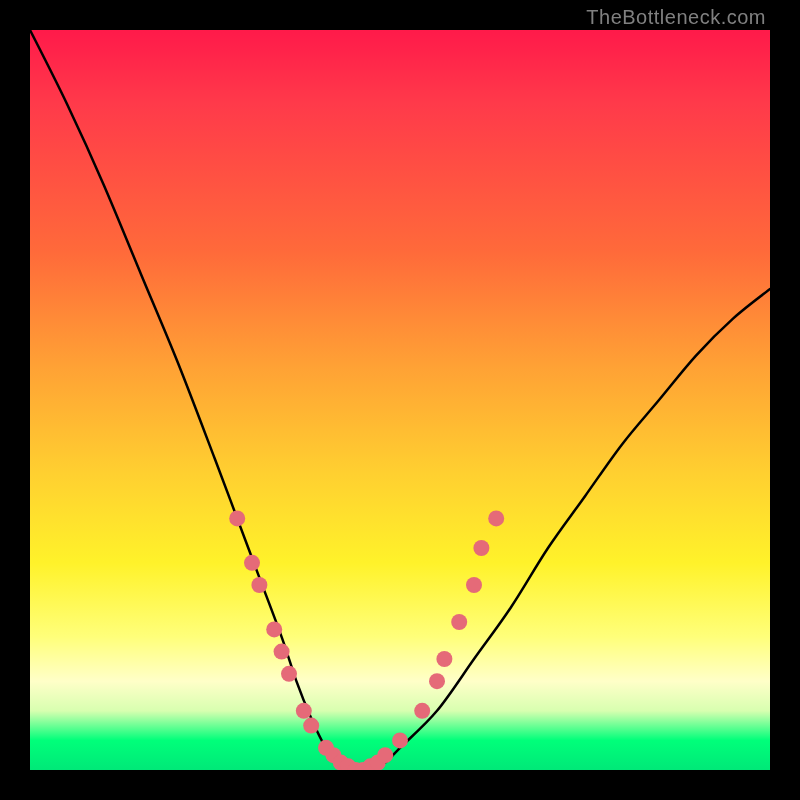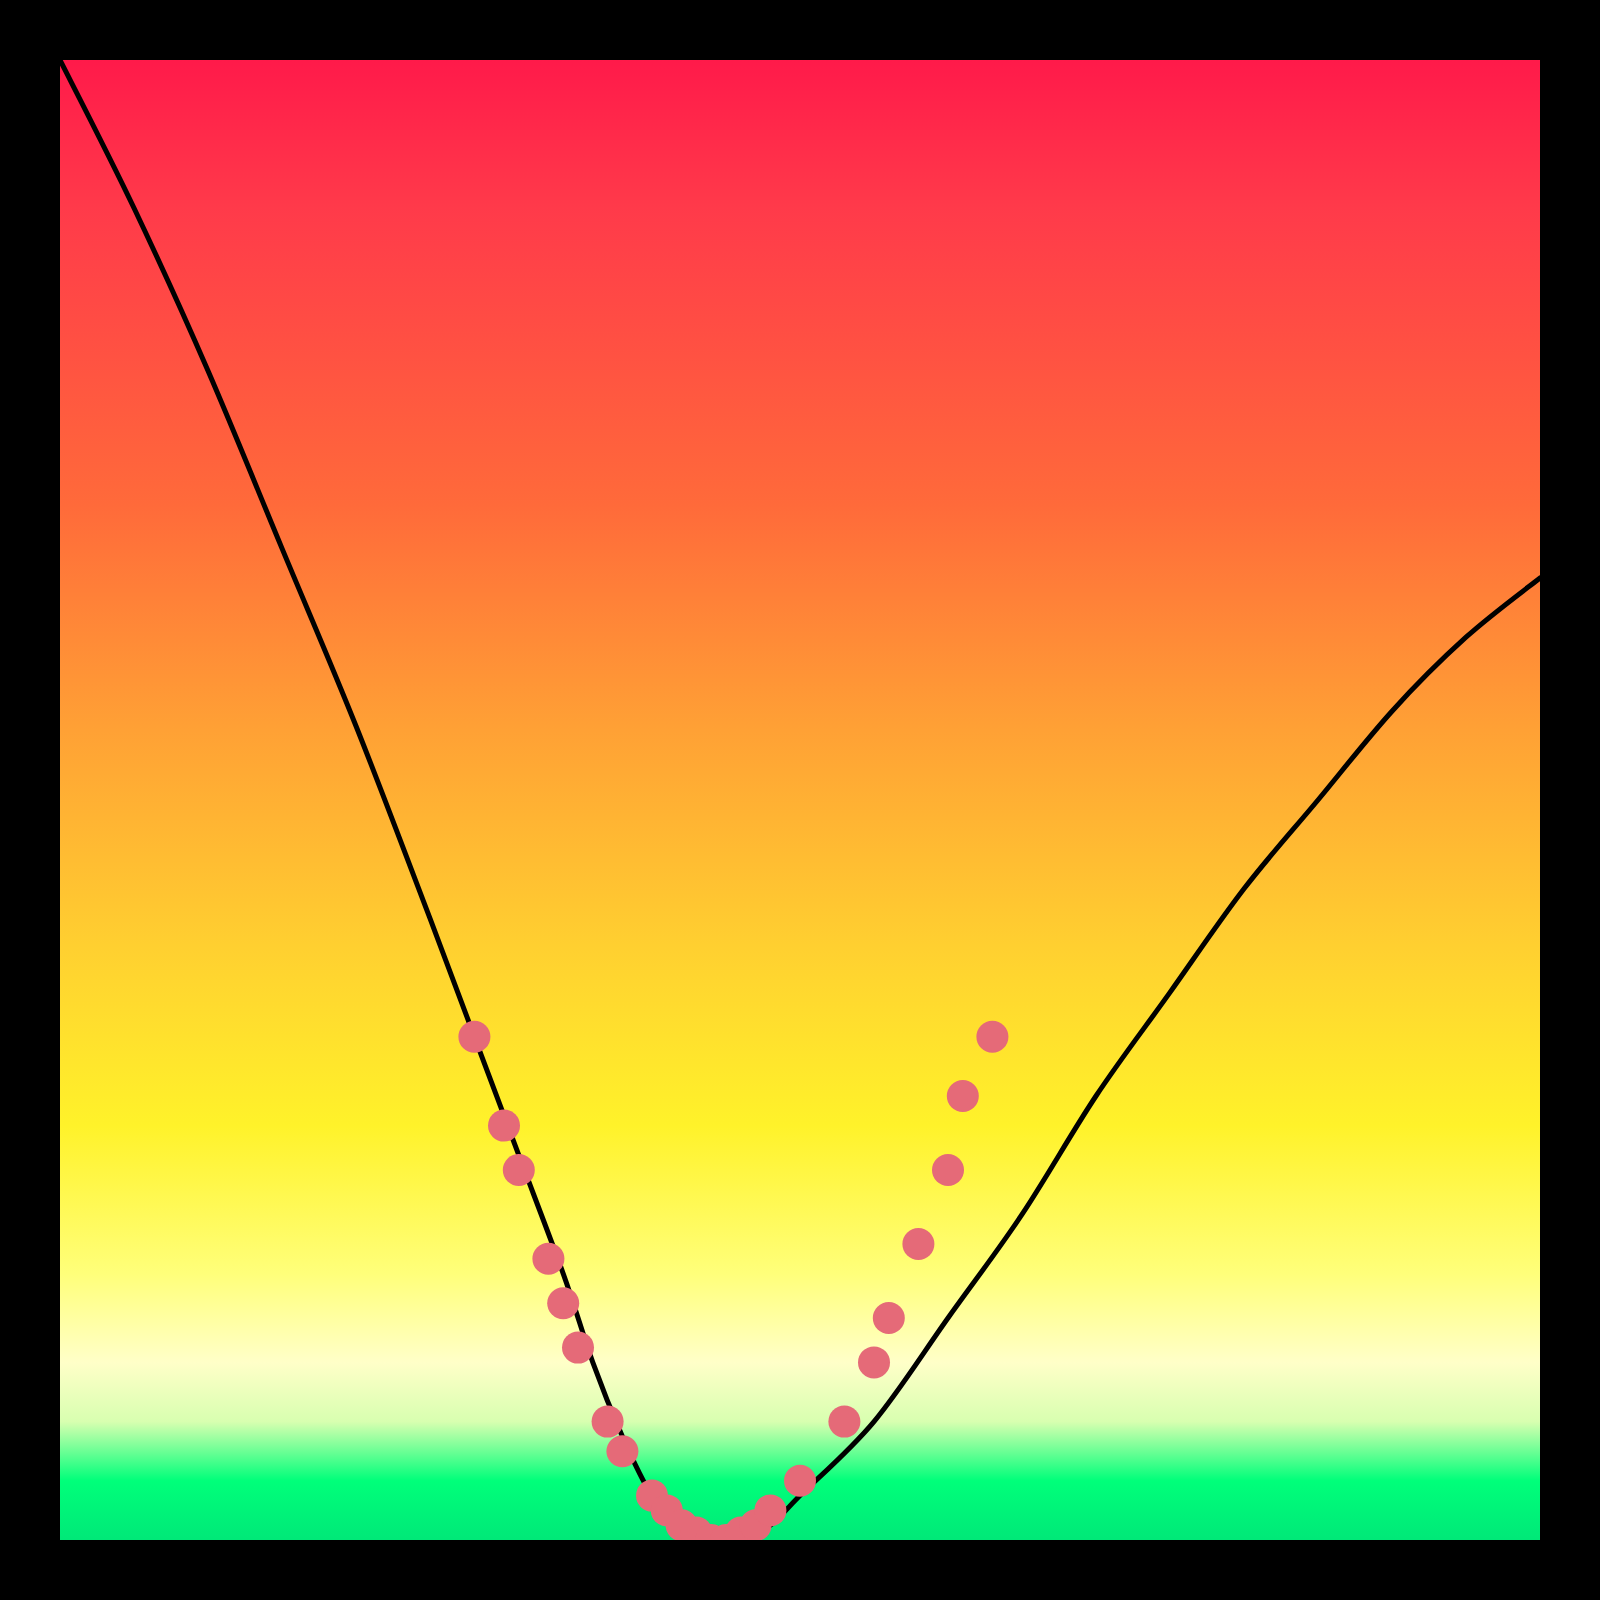--- a/index.html
+++ b/index.html
@@ -60,20 +60,21 @@
   .dot {
     fill: #e56a78;
     stroke: #e56a78;
     stroke-width: 0;
   }
 </style>
 </head>
 <body>
 
 <div class="frame">
+  <div class="watermark">TheBottleneck.com</div>
   <div class="plot-area">
     <svg class="curve" viewBox="0 0 740 740">
       <path id="curve-path" fill="none" stroke="#000000" stroke-width="2.5" stroke-linecap="round" d="M0.0,0.0 C6.2,12.3 24.7,48.1 37.0,74.0 C49.3,99.9 61.7,127.0 74.0,155.4 C86.3,183.8 98.7,214.6 111.0,244.2 C123.3,273.8 135.7,302.2 148.0,333.0 C160.3,363.8 175.1,403.3 185.0,429.2 C194.9,455.1 199.8,468.7 207.2,488.4 C214.6,508.1 222.0,527.9 229.4,547.6 C236.8,567.3 245.4,589.5 251.6,606.8 C257.8,624.1 261.5,637.6 266.4,651.2 C271.3,664.8 276.3,677.1 281.2,688.2 C286.1,699.3 291.1,710.4 296.0,717.8 C300.9,725.2 305.9,728.9 310.8,732.6 C315.7,736.3 320.7,738.8 325.6,740.0 C330.5,741.2 335.5,741.2 340.4,740.0 C345.3,738.8 350.3,736.3 355.2,732.6 C360.1,728.9 361.4,726.4 370.0,717.8 C378.6,709.2 394.7,695.6 407.0,680.8 C419.3,666.0 431.7,646.3 444.0,629.0 C456.3,611.7 468.7,595.7 481.0,577.2 C493.3,558.7 505.7,536.5 518.0,518.0 C530.3,499.5 542.7,483.5 555.0,466.2 C567.3,448.9 579.7,430.4 592.0,414.4 C604.3,398.4 616.7,384.8 629.0,370.0 C641.3,355.2 653.7,339.2 666.0,325.6 C678.3,312.0 690.7,299.7 703.0,288.6 C715.3,277.5 733.8,263.9 740.0,259.0"></path>
       <g id="marker-group">
           <circle cx="207.2" cy="488.4" r="8" fill="#e56a78" class="dot"></circle>
           <circle cx="222.0" cy="532.8" r="8" fill="#e56a78" class="dot"></circle>
           <circle cx="229.4" cy="555.0" r="8" fill="#e56a78" class="dot"></circle>
           <circle cx="244.2" cy="599.4" r="8" fill="#e56a78" class="dot"></circle>
           <circle cx="251.6" cy="621.6" r="8" fill="#e56a78" class="dot"></circle>
           <circle cx="259.0" cy="643.8" r="8" fill="#e56a78" class="dot"></circle>

